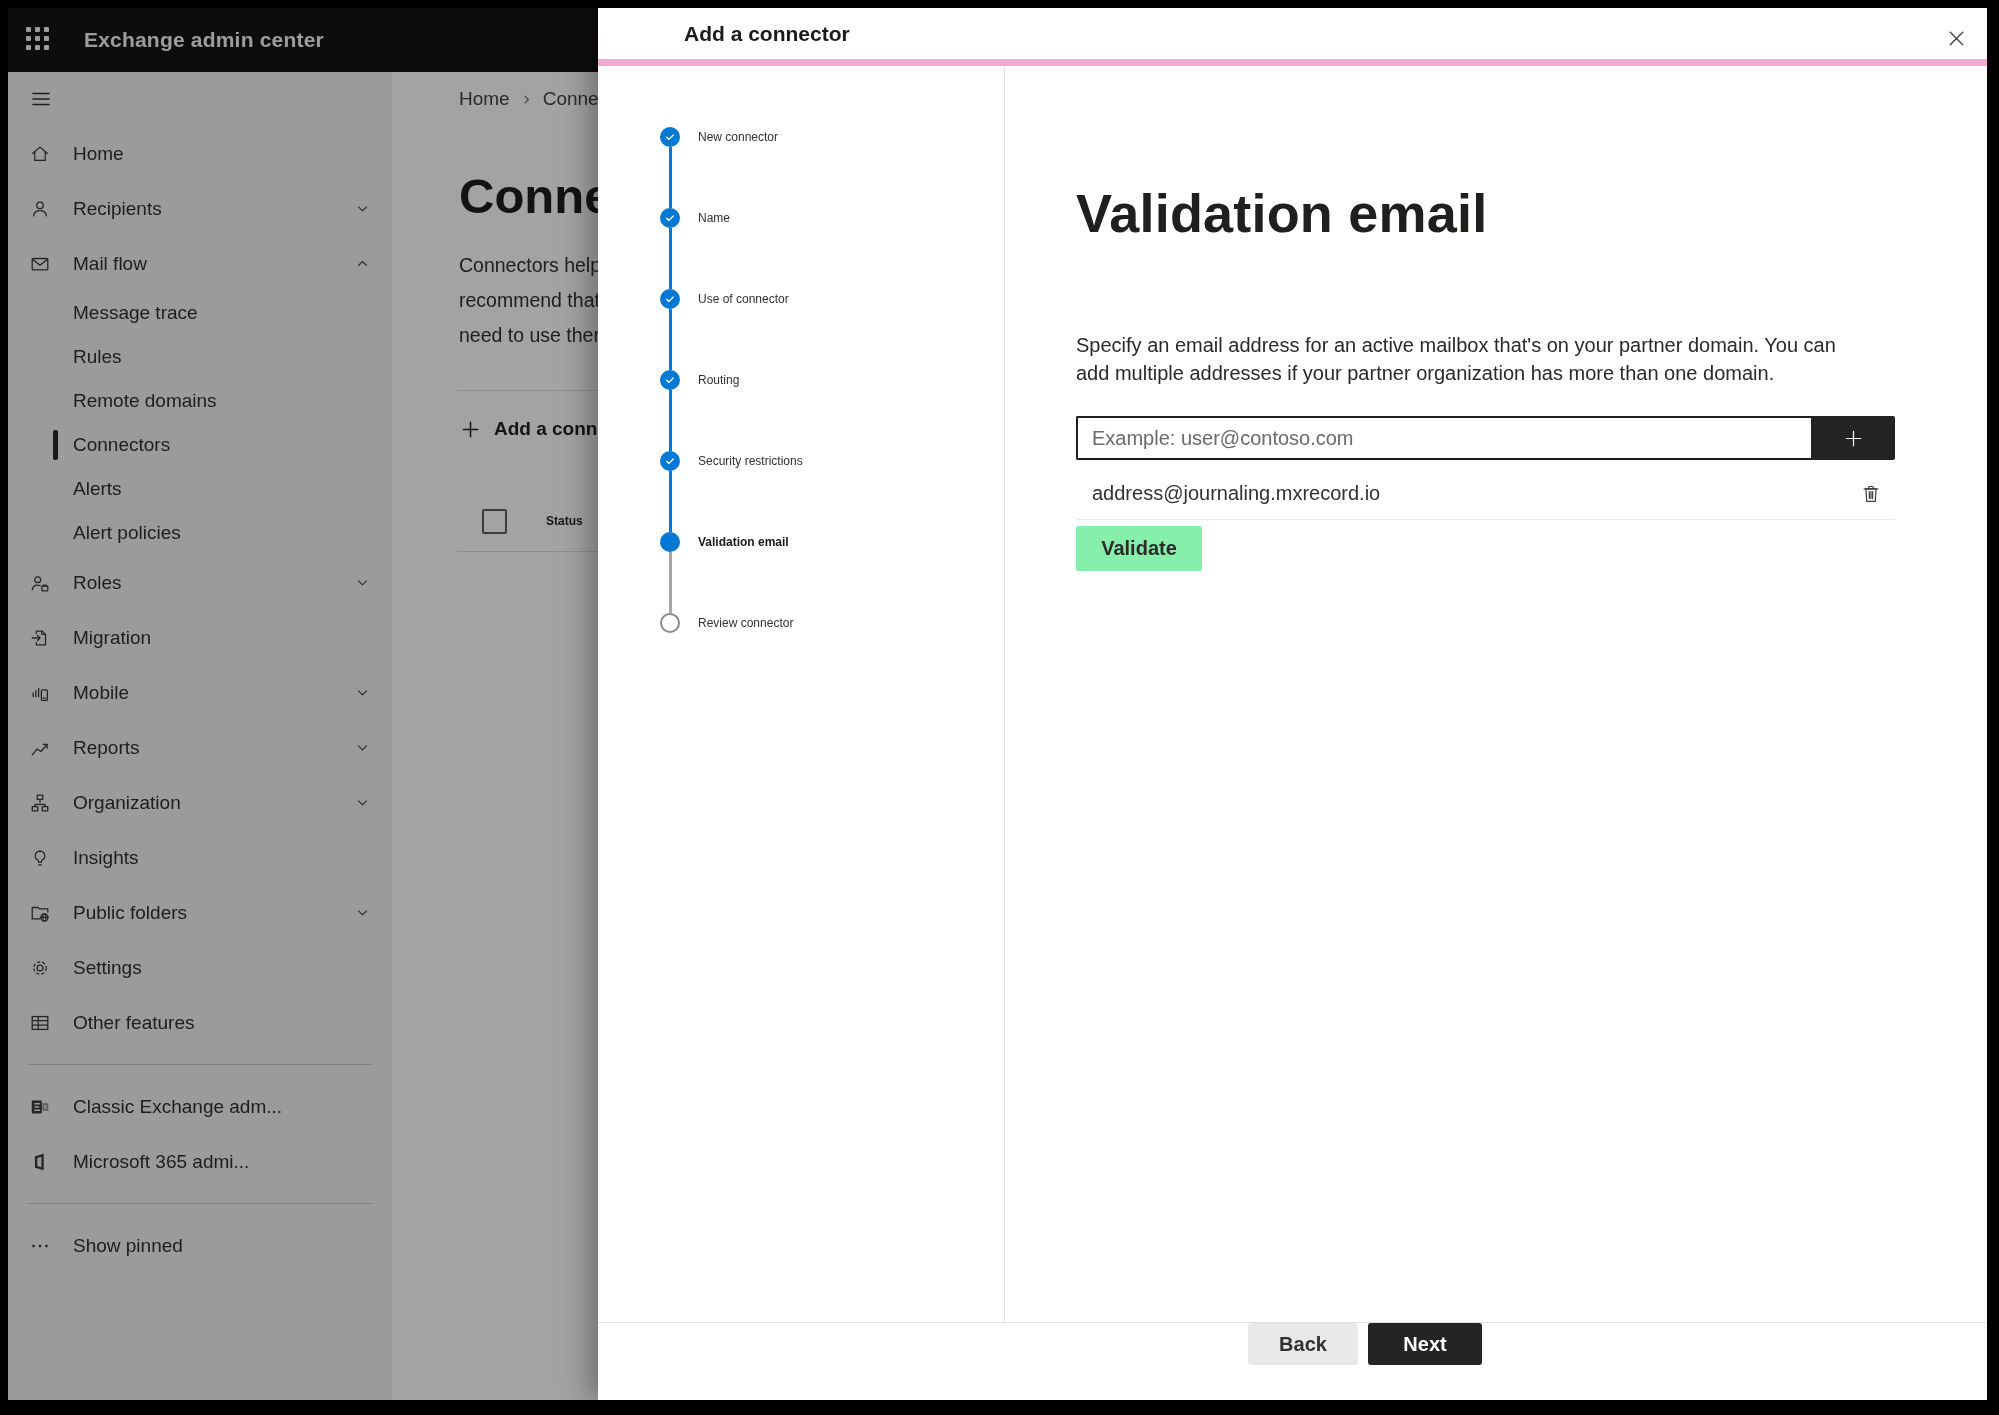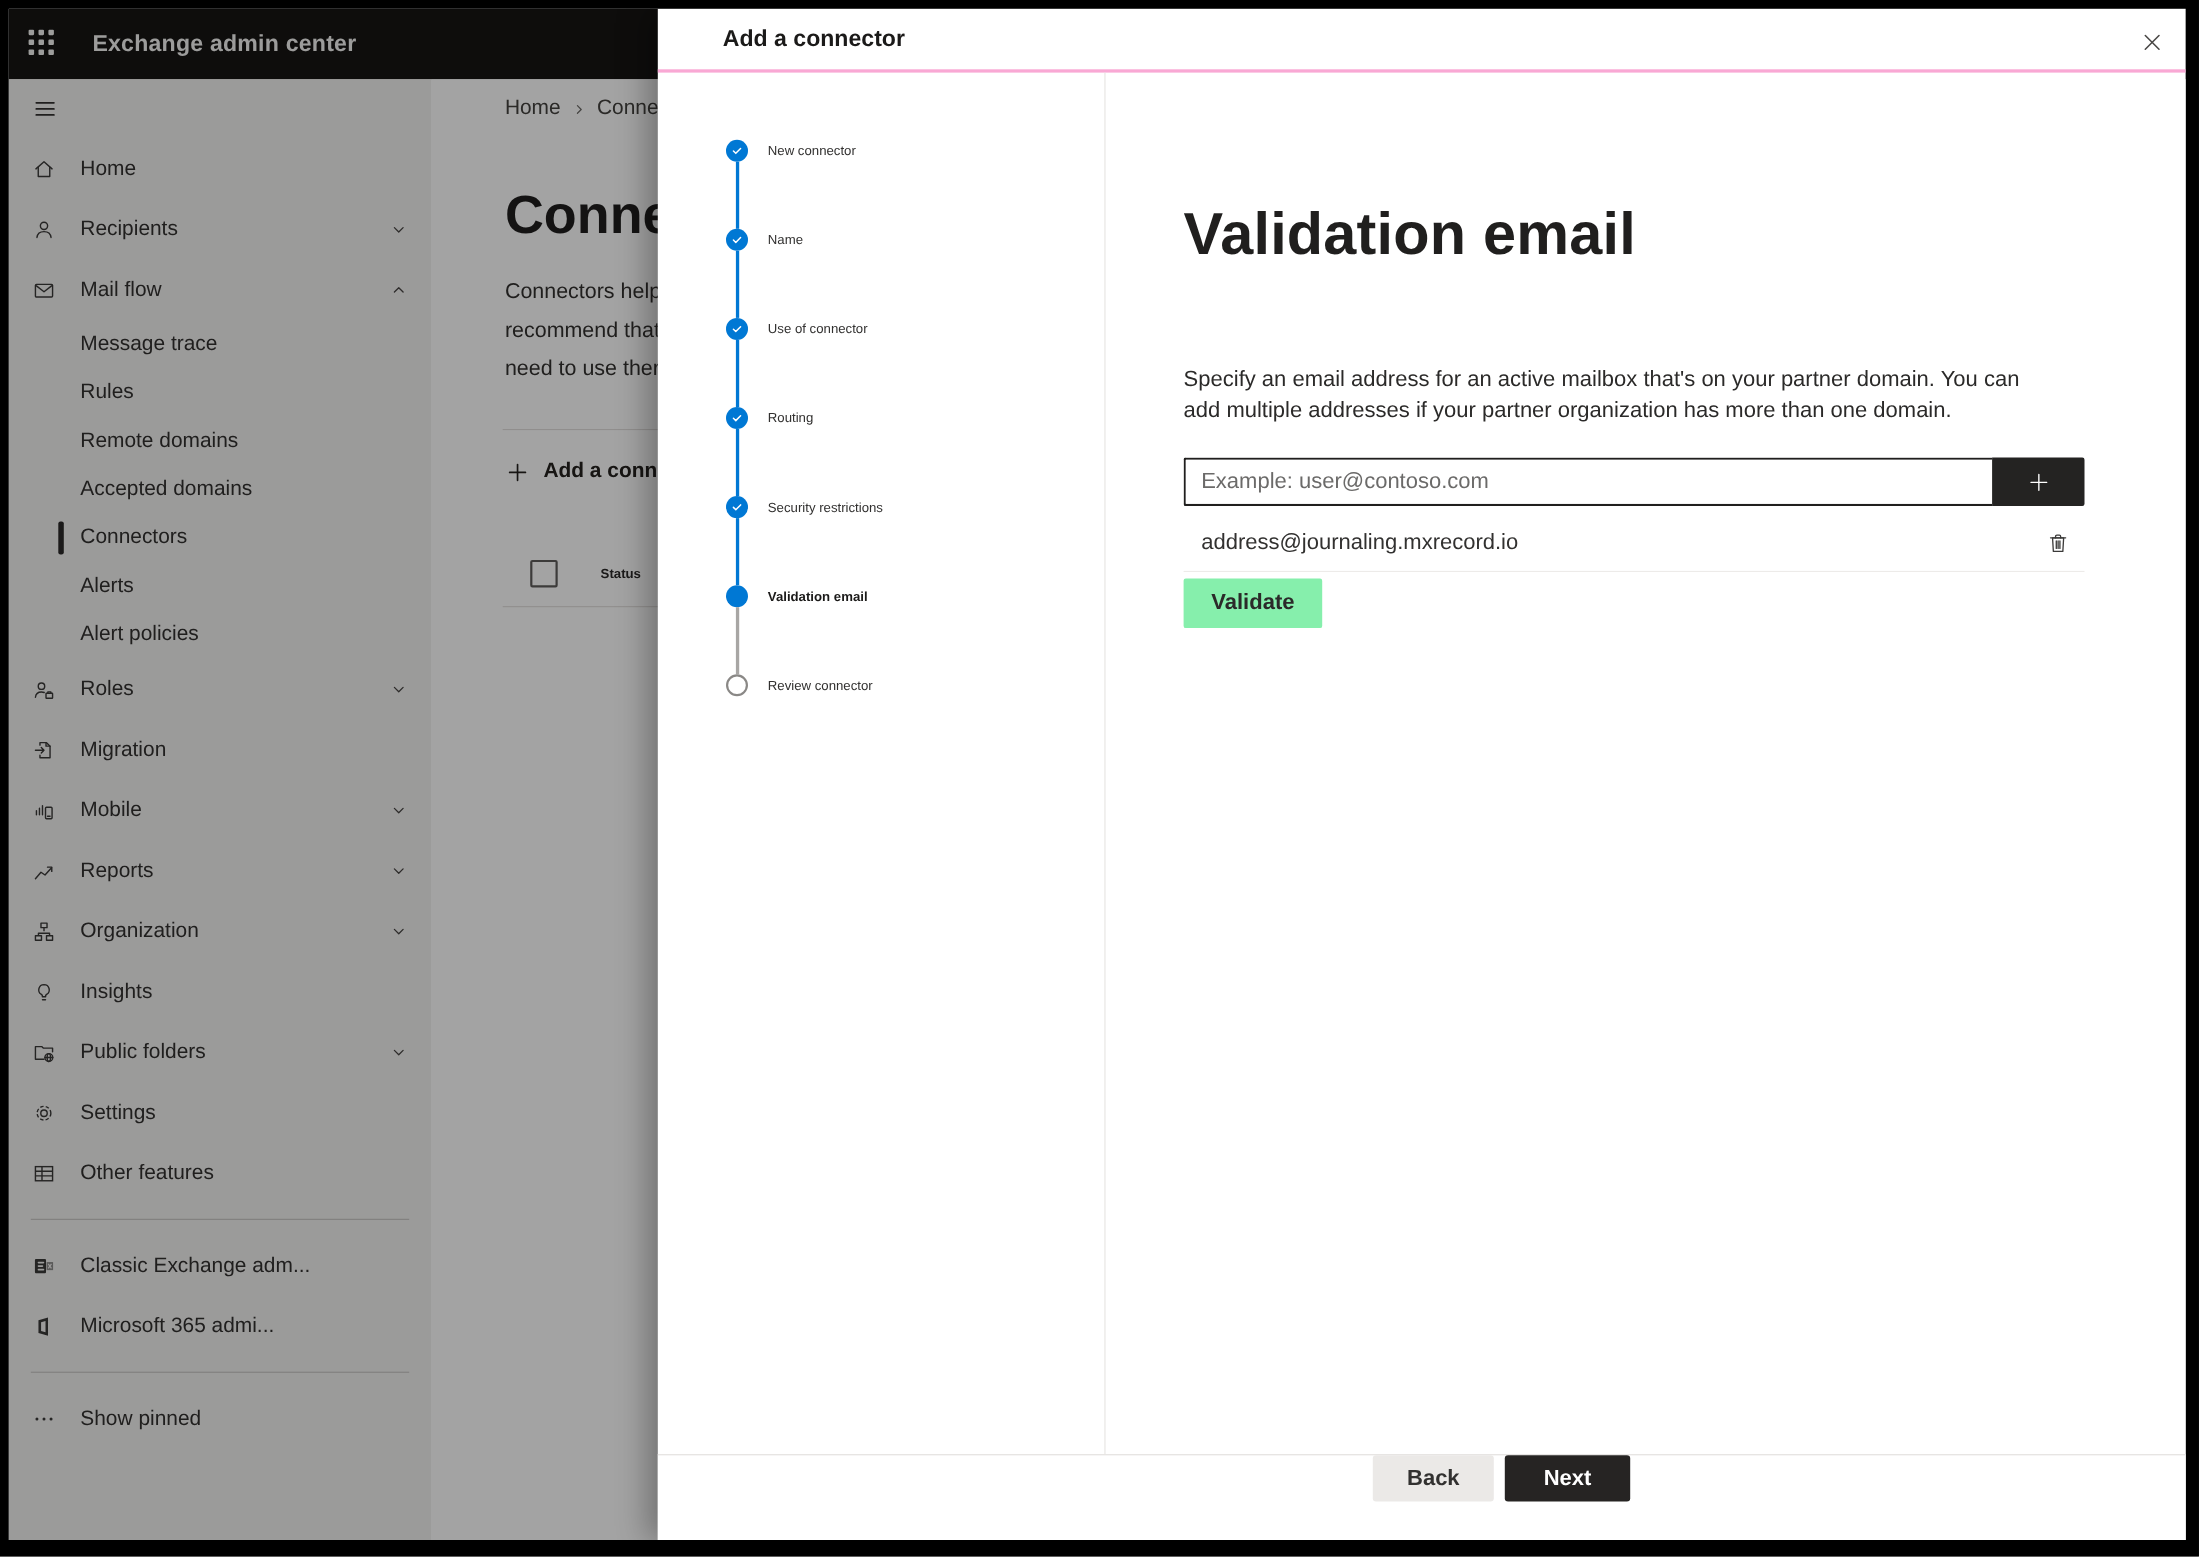--- a/index.html
+++ b/index.html
@@ -45,21 +45,21 @@
   .bg-checkbox{width:21px;height:21px;border:2px solid #5f5d5b;border-radius:2px;margin-left:23px;background:transparent;cursor:pointer;}
   .status-label{margin-left:39px;font-size:12px;font-weight:600;color:#2b2a29;}
   .bg-divider2{height:1px;background:#e1dfdd;margin-top:10px;margin-left:-2px;}
 
   
   .dim{position:absolute;inset:0;background:rgba(0,0,0,0.36);z-index:5;}
 
   
   .modal{position:absolute;top:0;left:590px;right:0;bottom:0;background:#fff;z-index:10;
          box-shadow:-10px 0 26px rgba(0,0,0,0.30);}
-  .modal-header{height:58px;border-bottom:3px solid #f9a8d4;display:flex;align-items:center;padding-left:59px;box-sizing:border-box;}
+  .modal-header{height:58px;border-bottom:7px solid #f9a8d4;display:flex;align-items:center;padding-left:86px;box-sizing:border-box;}
   .modal-title{font-size:21px;font-weight:bold;color:#1b1a19;}
   .close-btn{position:absolute;top:15px;right:16px;width:30px;height:30px;background:none;border:none;cursor:pointer;
              display:flex;align-items:center;justify-content:center;color:#4a4846;padding:0;}
   .close-btn svg{width:23px;height:23px;}
 
   .steps-col{position:absolute;top:58px;left:0;width:407px;bottom:78px;border-right:1px solid #e6e4e2;box-sizing:border-box;}
   .steps{position:absolute;left:62px;top:61px;}
   .step{display:flex;}
   .rail{display:flex;flex-direction:column;align-items:center;width:20px;}
   .circle{width:20px;height:20px;border-radius:50%;box-sizing:border-box;display:flex;align-items:center;justify-content:center;flex:none;}
@@ -178,25 +178,20 @@
           <div class="nav-item sub">
 
           <span class="nav-label">Rules</span>
 
         </div>
           <div class="nav-item sub">
 
           <span class="nav-label">Remote domains</span>
 
         </div>
-          <div class="nav-item sub">
-
-          <span class="nav-label">Accepted domains</span>
-
-        </div>
           <div class="nav-item sub selected">
           <span class="sel-bar"></span>
 
           <span class="nav-label">Connectors</span>
 
         </div>
           <div class="nav-item sub">
 
           <span class="nav-label">Alerts</span>
 

